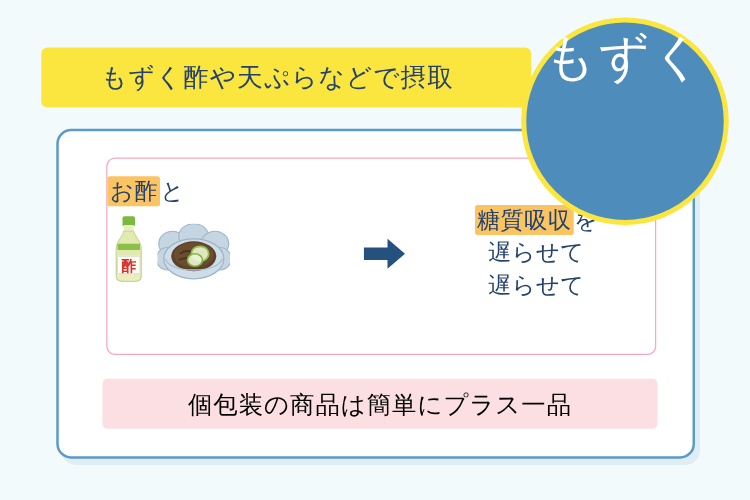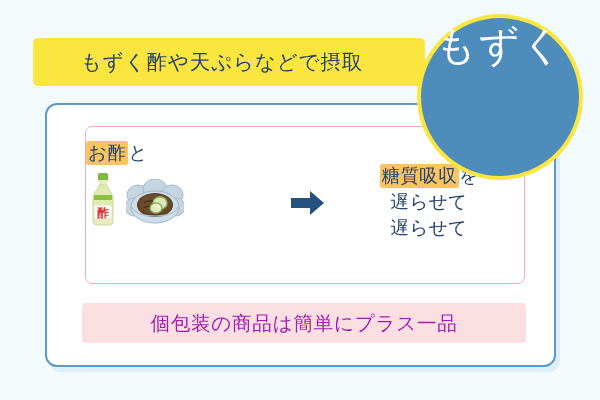--- a/index.html
+++ b/index.html
@@ -158,21 +158,21 @@
     background: #fbdfe3;
     border-radius: 4px;
     display: flex;
     align-items: center;
     justify-content: center;
     z-index: 3;
   }
   .footer-banner .footer-text {
     font-size: 19.5px;
     letter-spacing: 0.8px;
-    color: #a21caf;
+    color: #000000;
     white-space: nowrap;
   }
 
   
   .badge {
     position: absolute;
     left: 417px;
     top: 14px;
     width: 166px;
     height: 166px;

